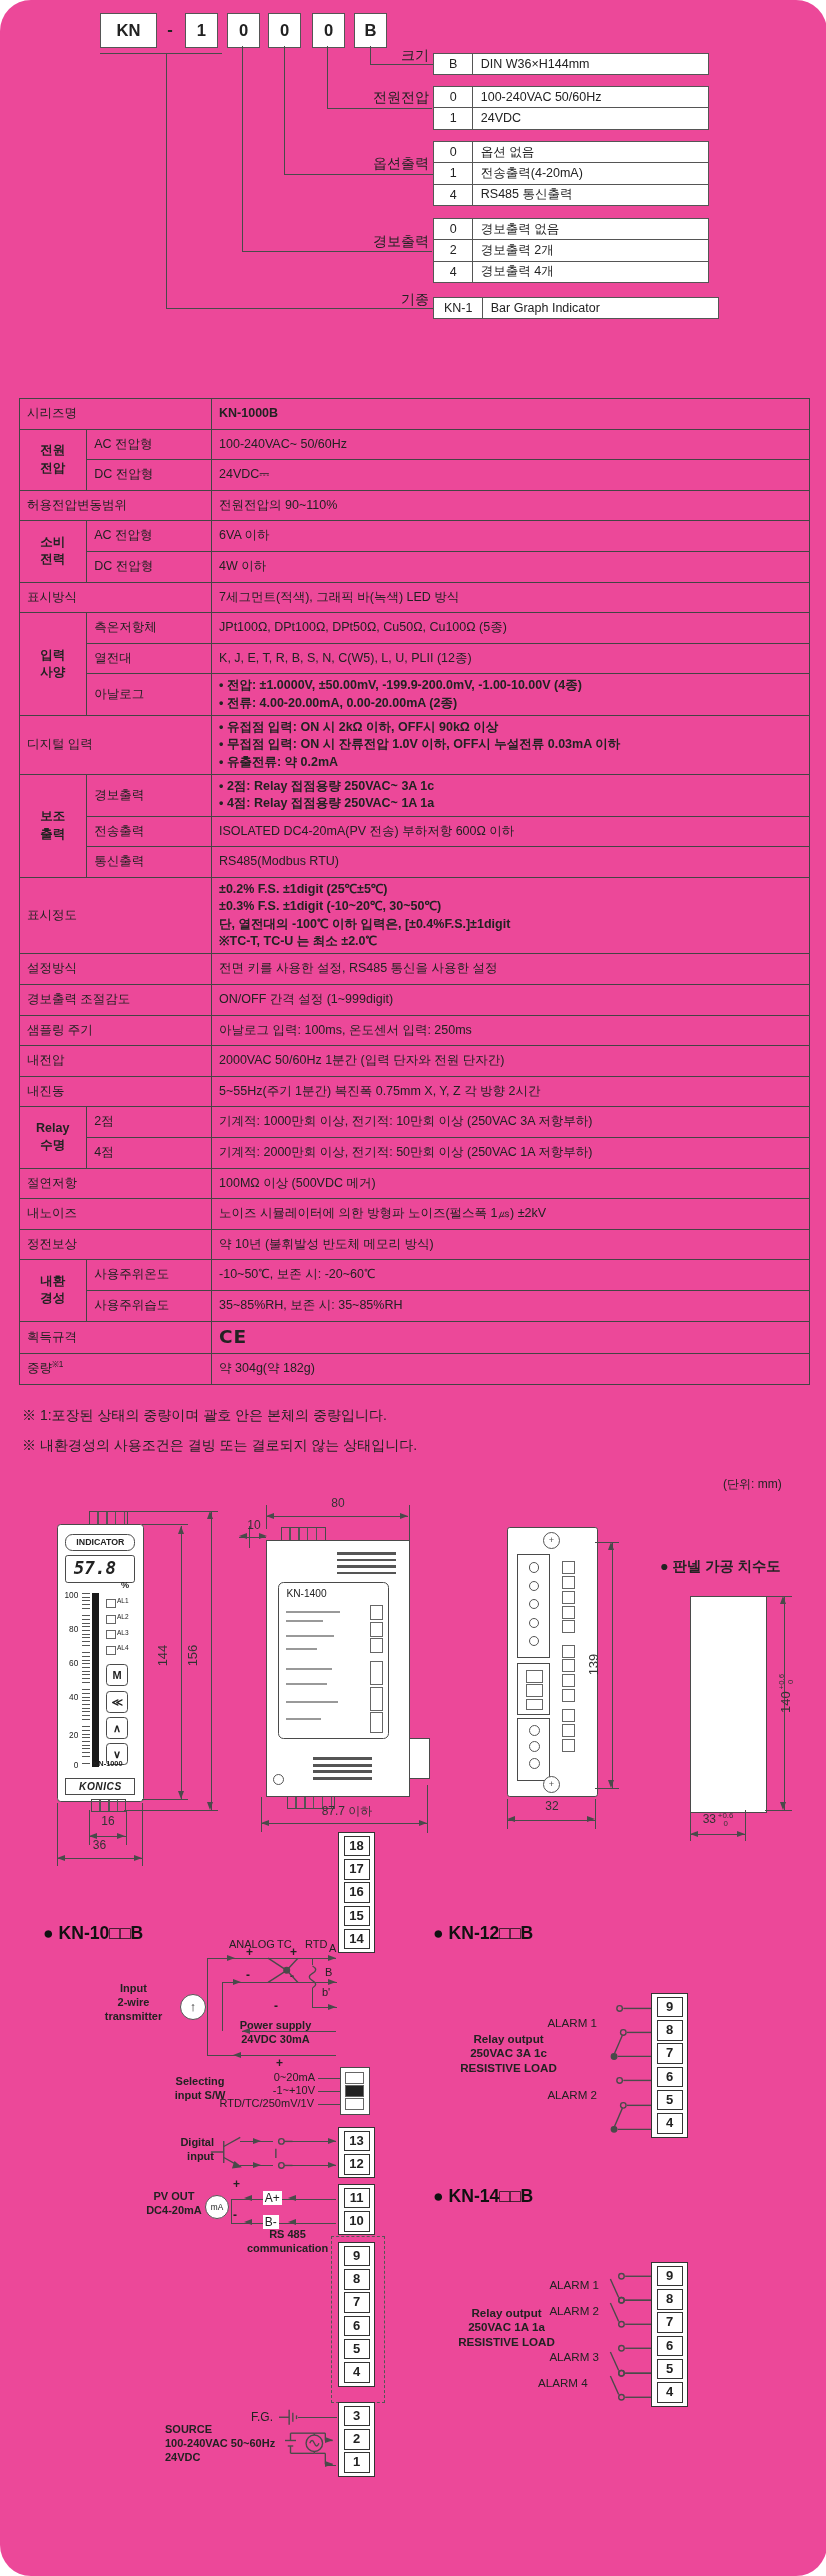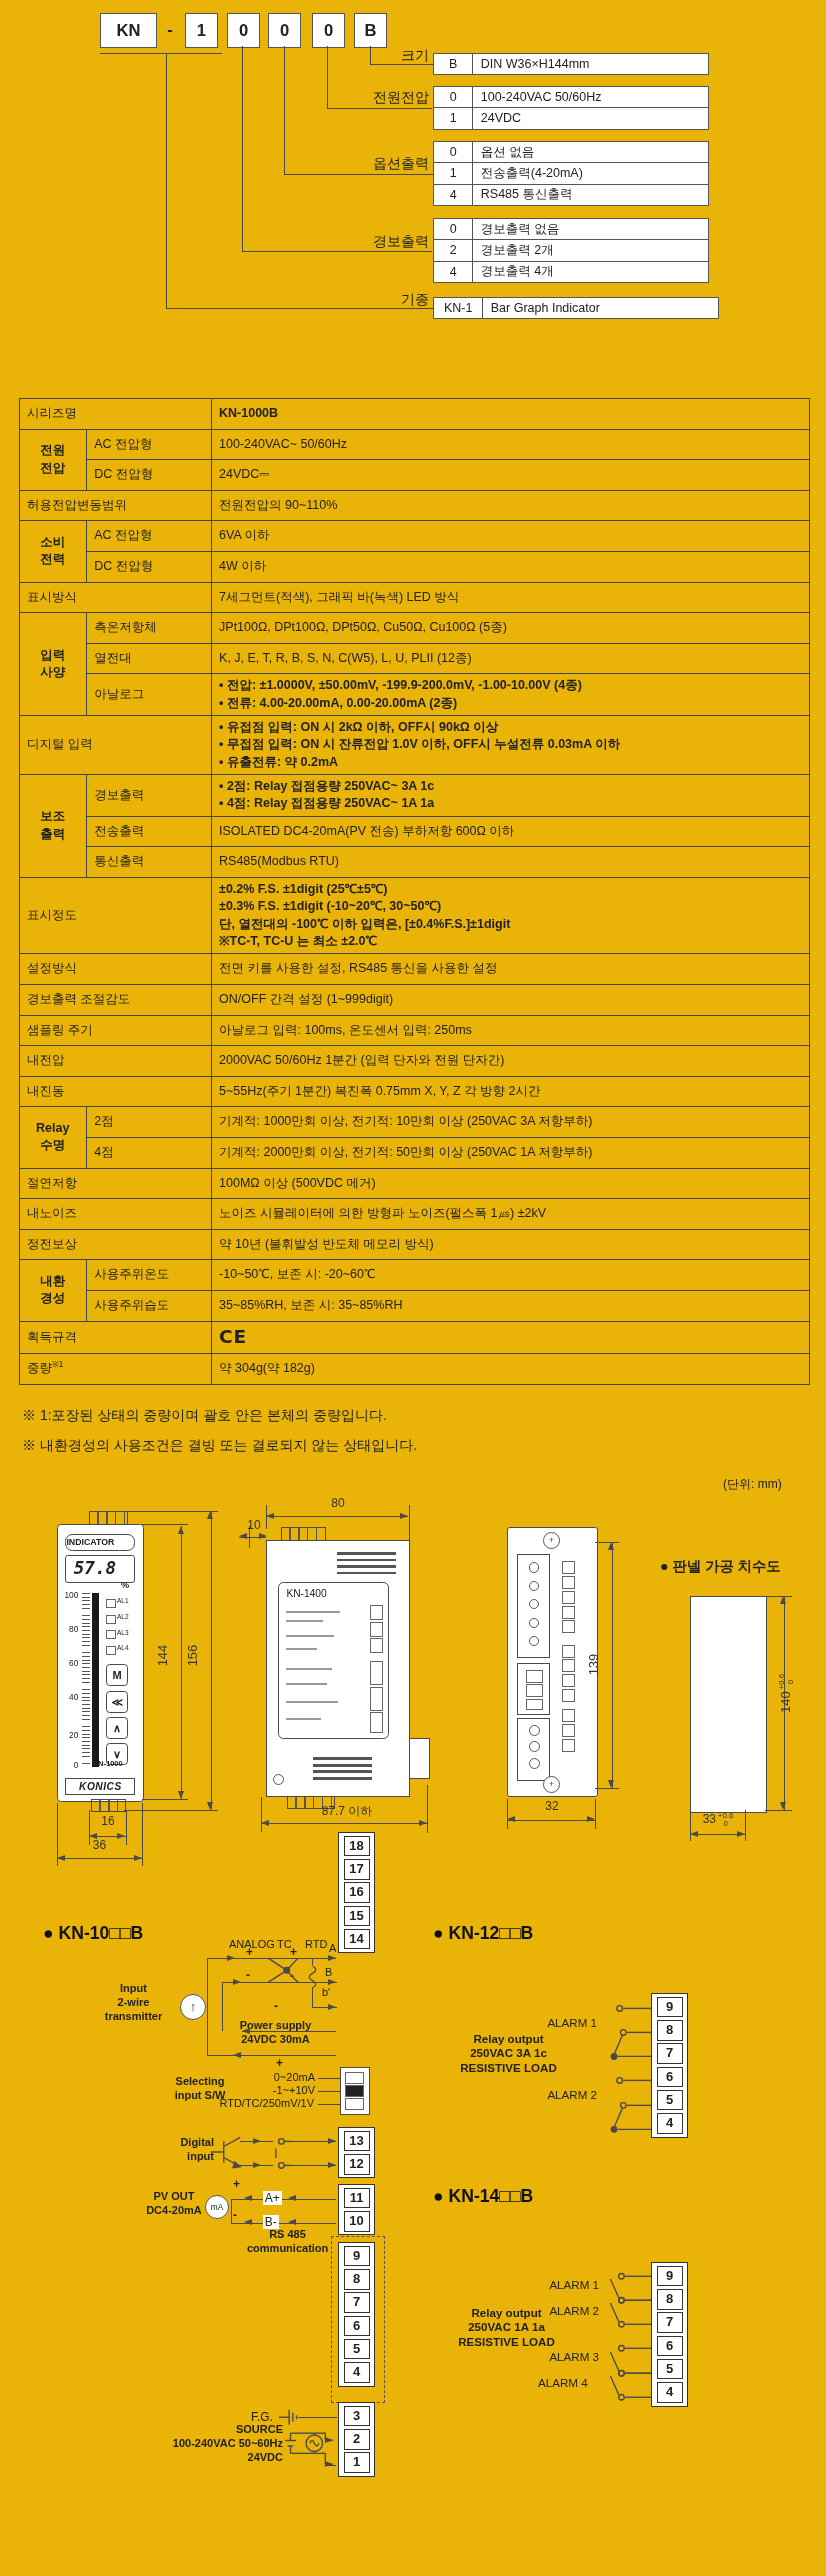--- a/index.html
+++ b/index.html
@@ -1,17 +1,17 @@
 <!DOCTYPE html>
 <html style="font-size:15px"><head>
 <meta charset="utf-8">
 <style>
   html,body {margin:0; padding:0; background:#fff;}
-  #canvas {position:relative; width:827px; height:2576px; background:#eab308;
-           font-family:"Liberation Sans", sans-serif; color:#222; overflow:hidden;}
+  #canvas {position:relative; width:827px; height:2576px; background:#ec4899;
+           font-family:"Liberation Sans", sans-serif; color:#222; overflow:hidden;border-radius:31px;}
   .abs {position:absolute;}
   .hline {position:absolute; background:#4a4a4a; height:1.4px;}
   .vline {position:absolute; background:#4a4a4a; width:1.4px;}
   .tr {position:absolute; width:0; height:0;}
   .tr.r {border-top:3.7px solid transparent; border-bottom:3.7px solid transparent; border-left:8.3px solid #4a4a4a;}
   .tr.l {border-top:3.7px solid transparent; border-bottom:3.7px solid transparent; border-right:8.3px solid #4a4a4a;}
   .tr.u {border-left:3.7px solid transparent; border-right:3.7px solid transparent; border-bottom:8.3px solid #4a4a4a;}
   .tr.d {border-left:3.7px solid transparent; border-right:3.7px solid transparent; border-top:8.3px solid #4a4a4a;}
   .mbox {position:absolute; top:13px; height:33px; border:1.5px solid #555; display:flex;
          align-items:center; justify-content:center; font-weight:bold; font-size:16.6px; background:#fff;}
@@ -292,21 +292,21 @@
     </table>
 
   <div class="note" style="top:1407px">※ 1:포장된 상태의 중량이며 괄호 안은 본체의 중량입니다.</div>
   <div class="note" style="top:1437px">※ 내환경성의 사용조건은 결빙 또는 결로되지 않는 상태입니다.</div>
 
   <div class="abs" style="left:723px;top:1476px;font-size:12px">(단위: mm)</div>
 
   <div>
     <div class="fig-rect hook" style="left:89px;top:1511px;width:37px;height:13px"></div>
     <div class="fig-rect" style="left:57px;top:1524px;width:85px;height:276px;border-radius:3.7px">
-      <div class="fig-rect thin" style="left:7.4px;top:9.2px;width:68px;height:15px;border-radius:7.4px;font-size:8.8px;font-weight:bold;text-align:left;line-height:15px">INDICATOR</div>
+      <div class="fig-rect thin" style="left:7.4px;top:9.2px;width:68px;height:15px;border-radius:7.4px;font-size:8.8px;font-weight:bold;text-align:center;line-height:15px">INDICATOR</div>
       <div class="fig-rect thin" style="left:7.4px;top:30px;width:68px;height:26px;border-radius:2.8px">
         <span style="position:absolute;left:7.4px;top:1.8px;font-family:'DejaVu Sans Mono',monospace;font-style:italic;font-weight:bold;font-size:17.6px">57.8</span>
       </div>
       <span style="position:absolute;left:63px;top:55px;font-size:9.2px;font-weight:bold">%</span>
       <div style="position:absolute;left:0;top:65px;width:20.3px;text-align:right;font-size:8.3px">
         <span style="position:absolute;right:0;top:0">100</span>
         <span style="position:absolute;right:0;top:34px">80</span>
         <span style="position:absolute;right:0;top:68px">60</span>
         <span style="position:absolute;right:0;top:102px">40</span>
         <span style="position:absolute;right:0;top:140px">20</span>
@@ -619,21 +619,21 @@
     </div>
 
     <div class="wlabel" style="left:251px;top:2410px;font-size:12px">F.G.</div>
     <svg style="left:279px;top:2408px" width="20.3" height="18.5" viewBox="0 0 22 20">
       <line x1="0" y1="10" x2="11" y2="10"></line>
         <line x1="11" y1="2" x2="11" y2="18"></line>
       <line x1="15" y1="5" x2="15" y2="15"></line>
         <line x1="19" y1="8" x2="19" y2="12"></line>
     </svg>
     <div class="hline" style="left:298px;top:2417px;width:39px;height:0.9px"></div>
-    <div class="wlabel pre" style="left:165px;top:2423px;width:118px;text-align:right">SOURCE
+    <div class="wlabel pre" style="left:165px;top:2423px;width:118px;text-align:left">SOURCE
 100-240VAC 50~60Hz
 24VDC</div>
     <svg style="left:281px;top:2424px" width="52" height="44" viewBox="0 0 56 48">
       <line x1="4" y1="18" x2="16" y2="18"></line>
         <line x1="7" y1="24" x2="13" y2="24"></line>
       <line x1="10" y1="18" x2="10" y2="10"></line>
         <line x1="10" y1="24" x2="10" y2="32"></line>
       <line x1="10" y1="10" x2="36" y2="10"></line>
         <line x1="10" y1="32" x2="36" y2="32"></line>
       <circle cx="36" cy="21" r="9"></circle>

